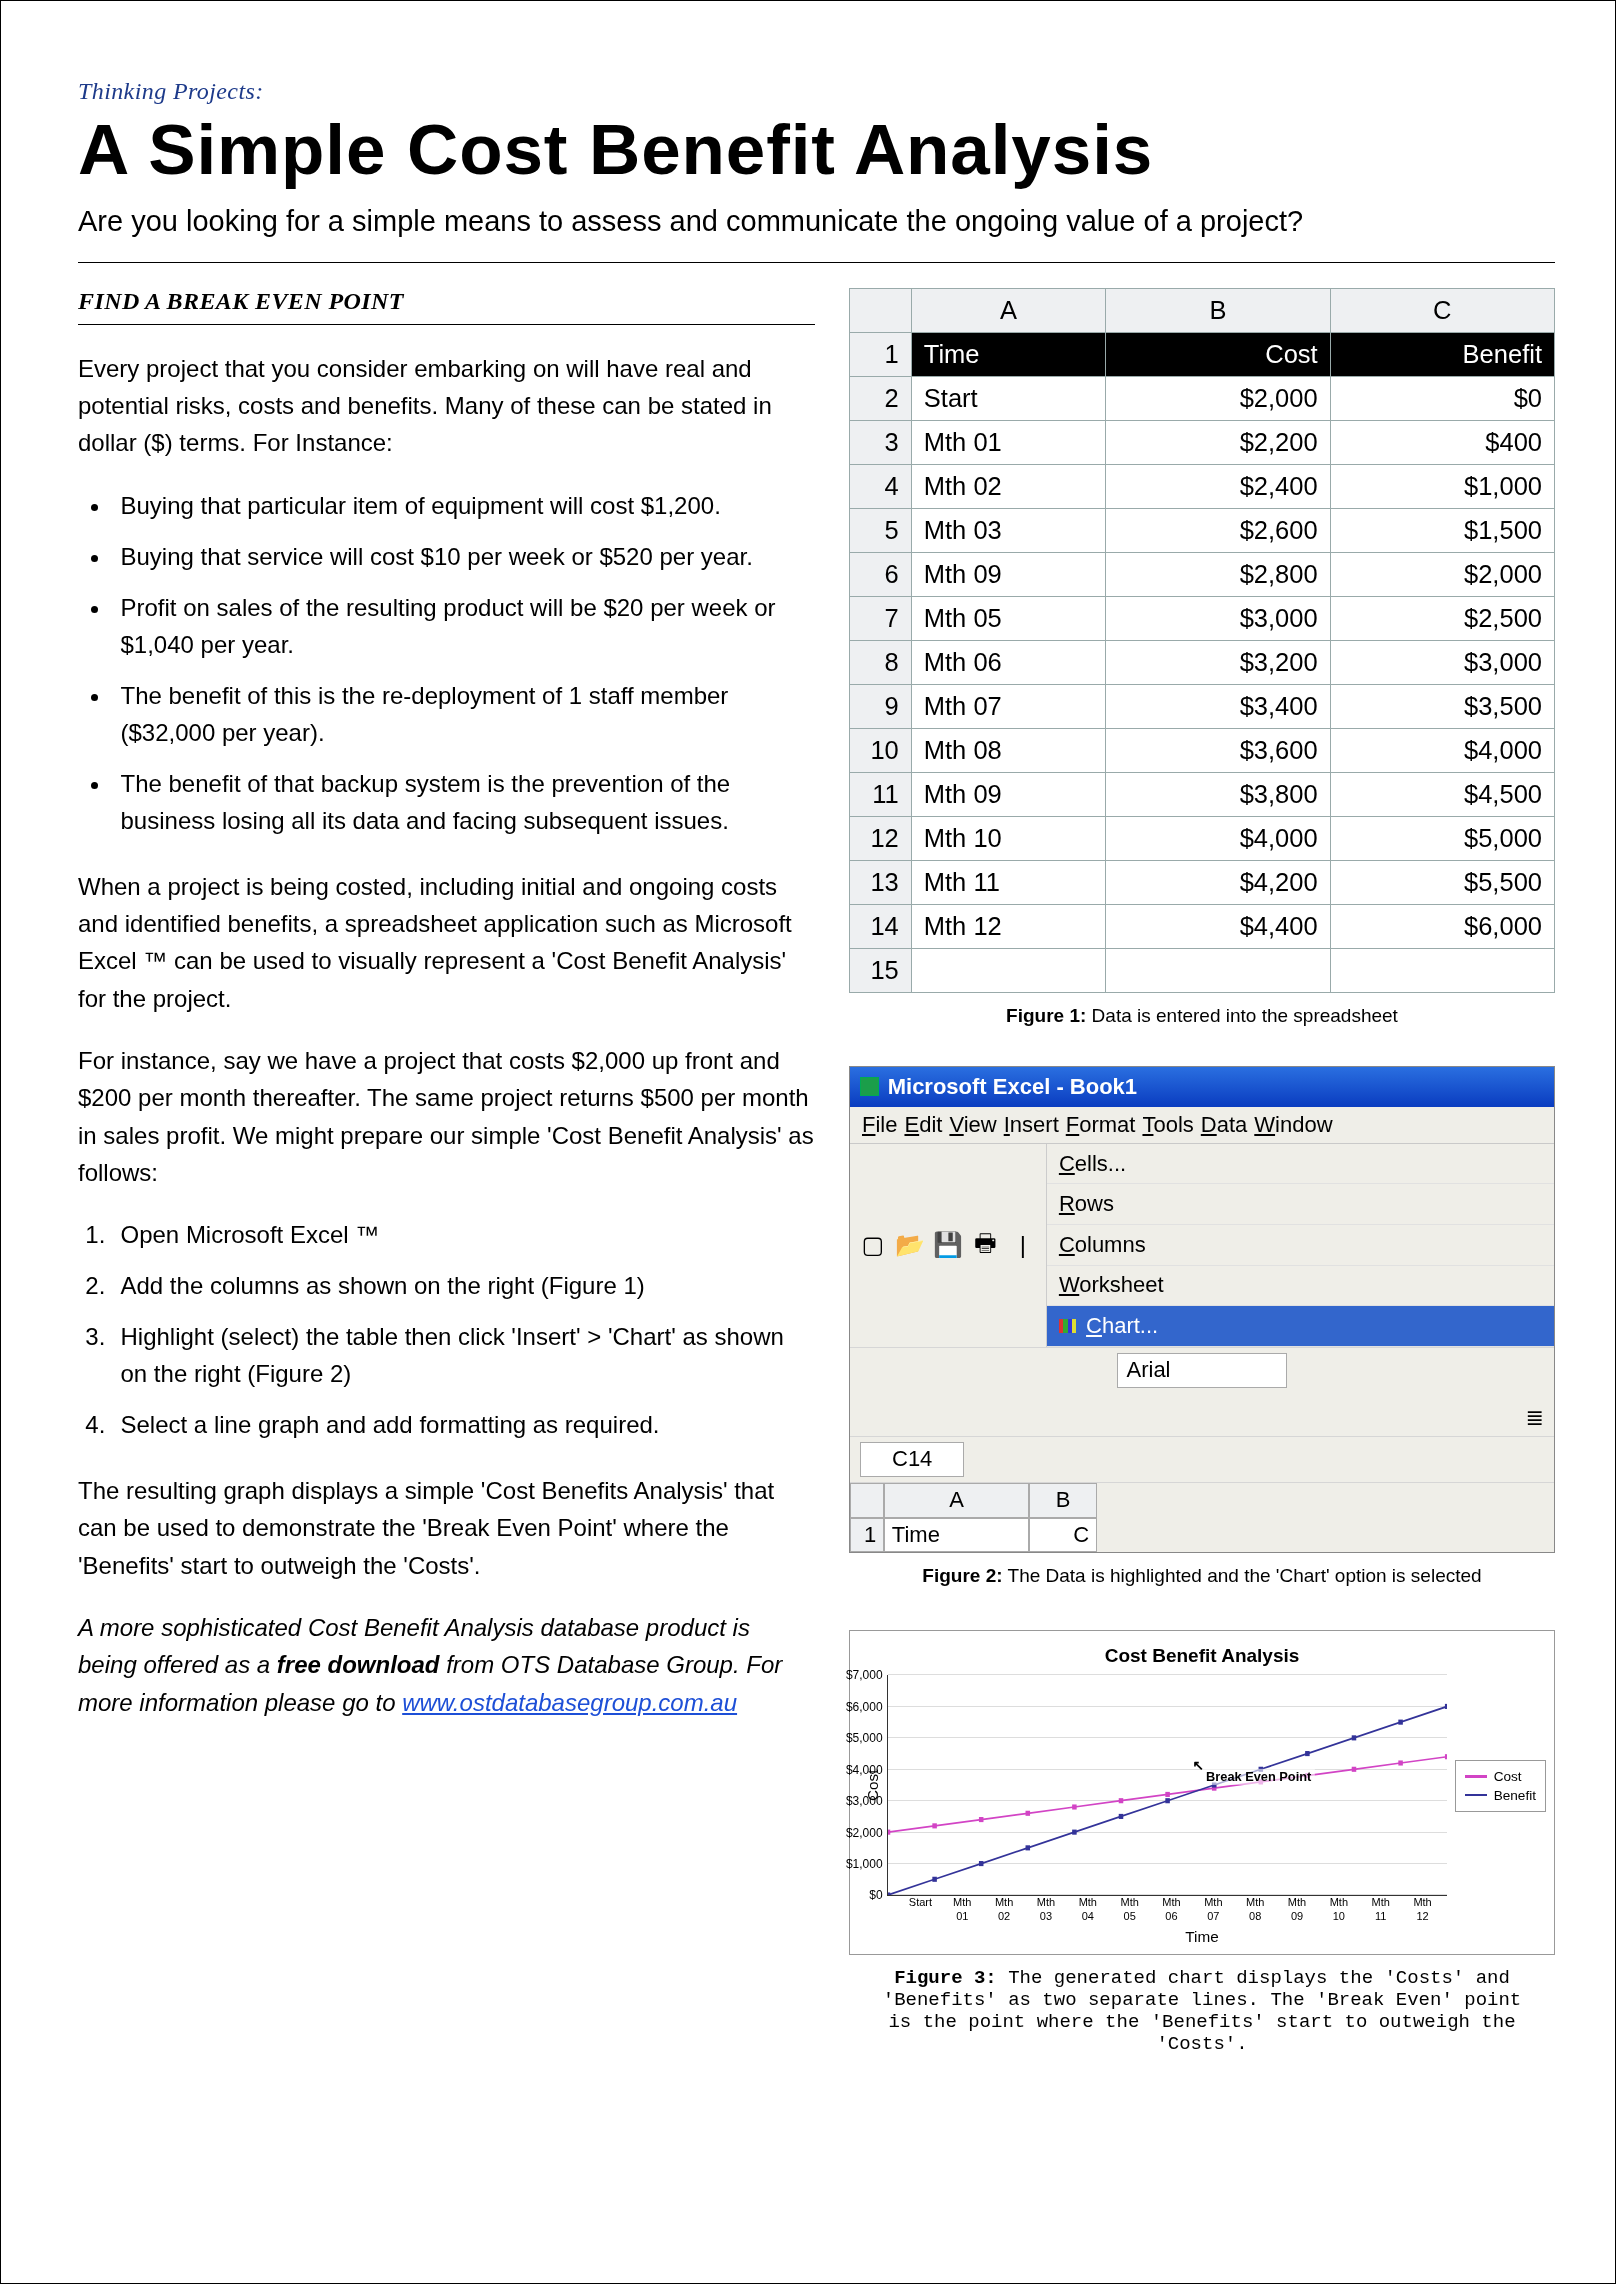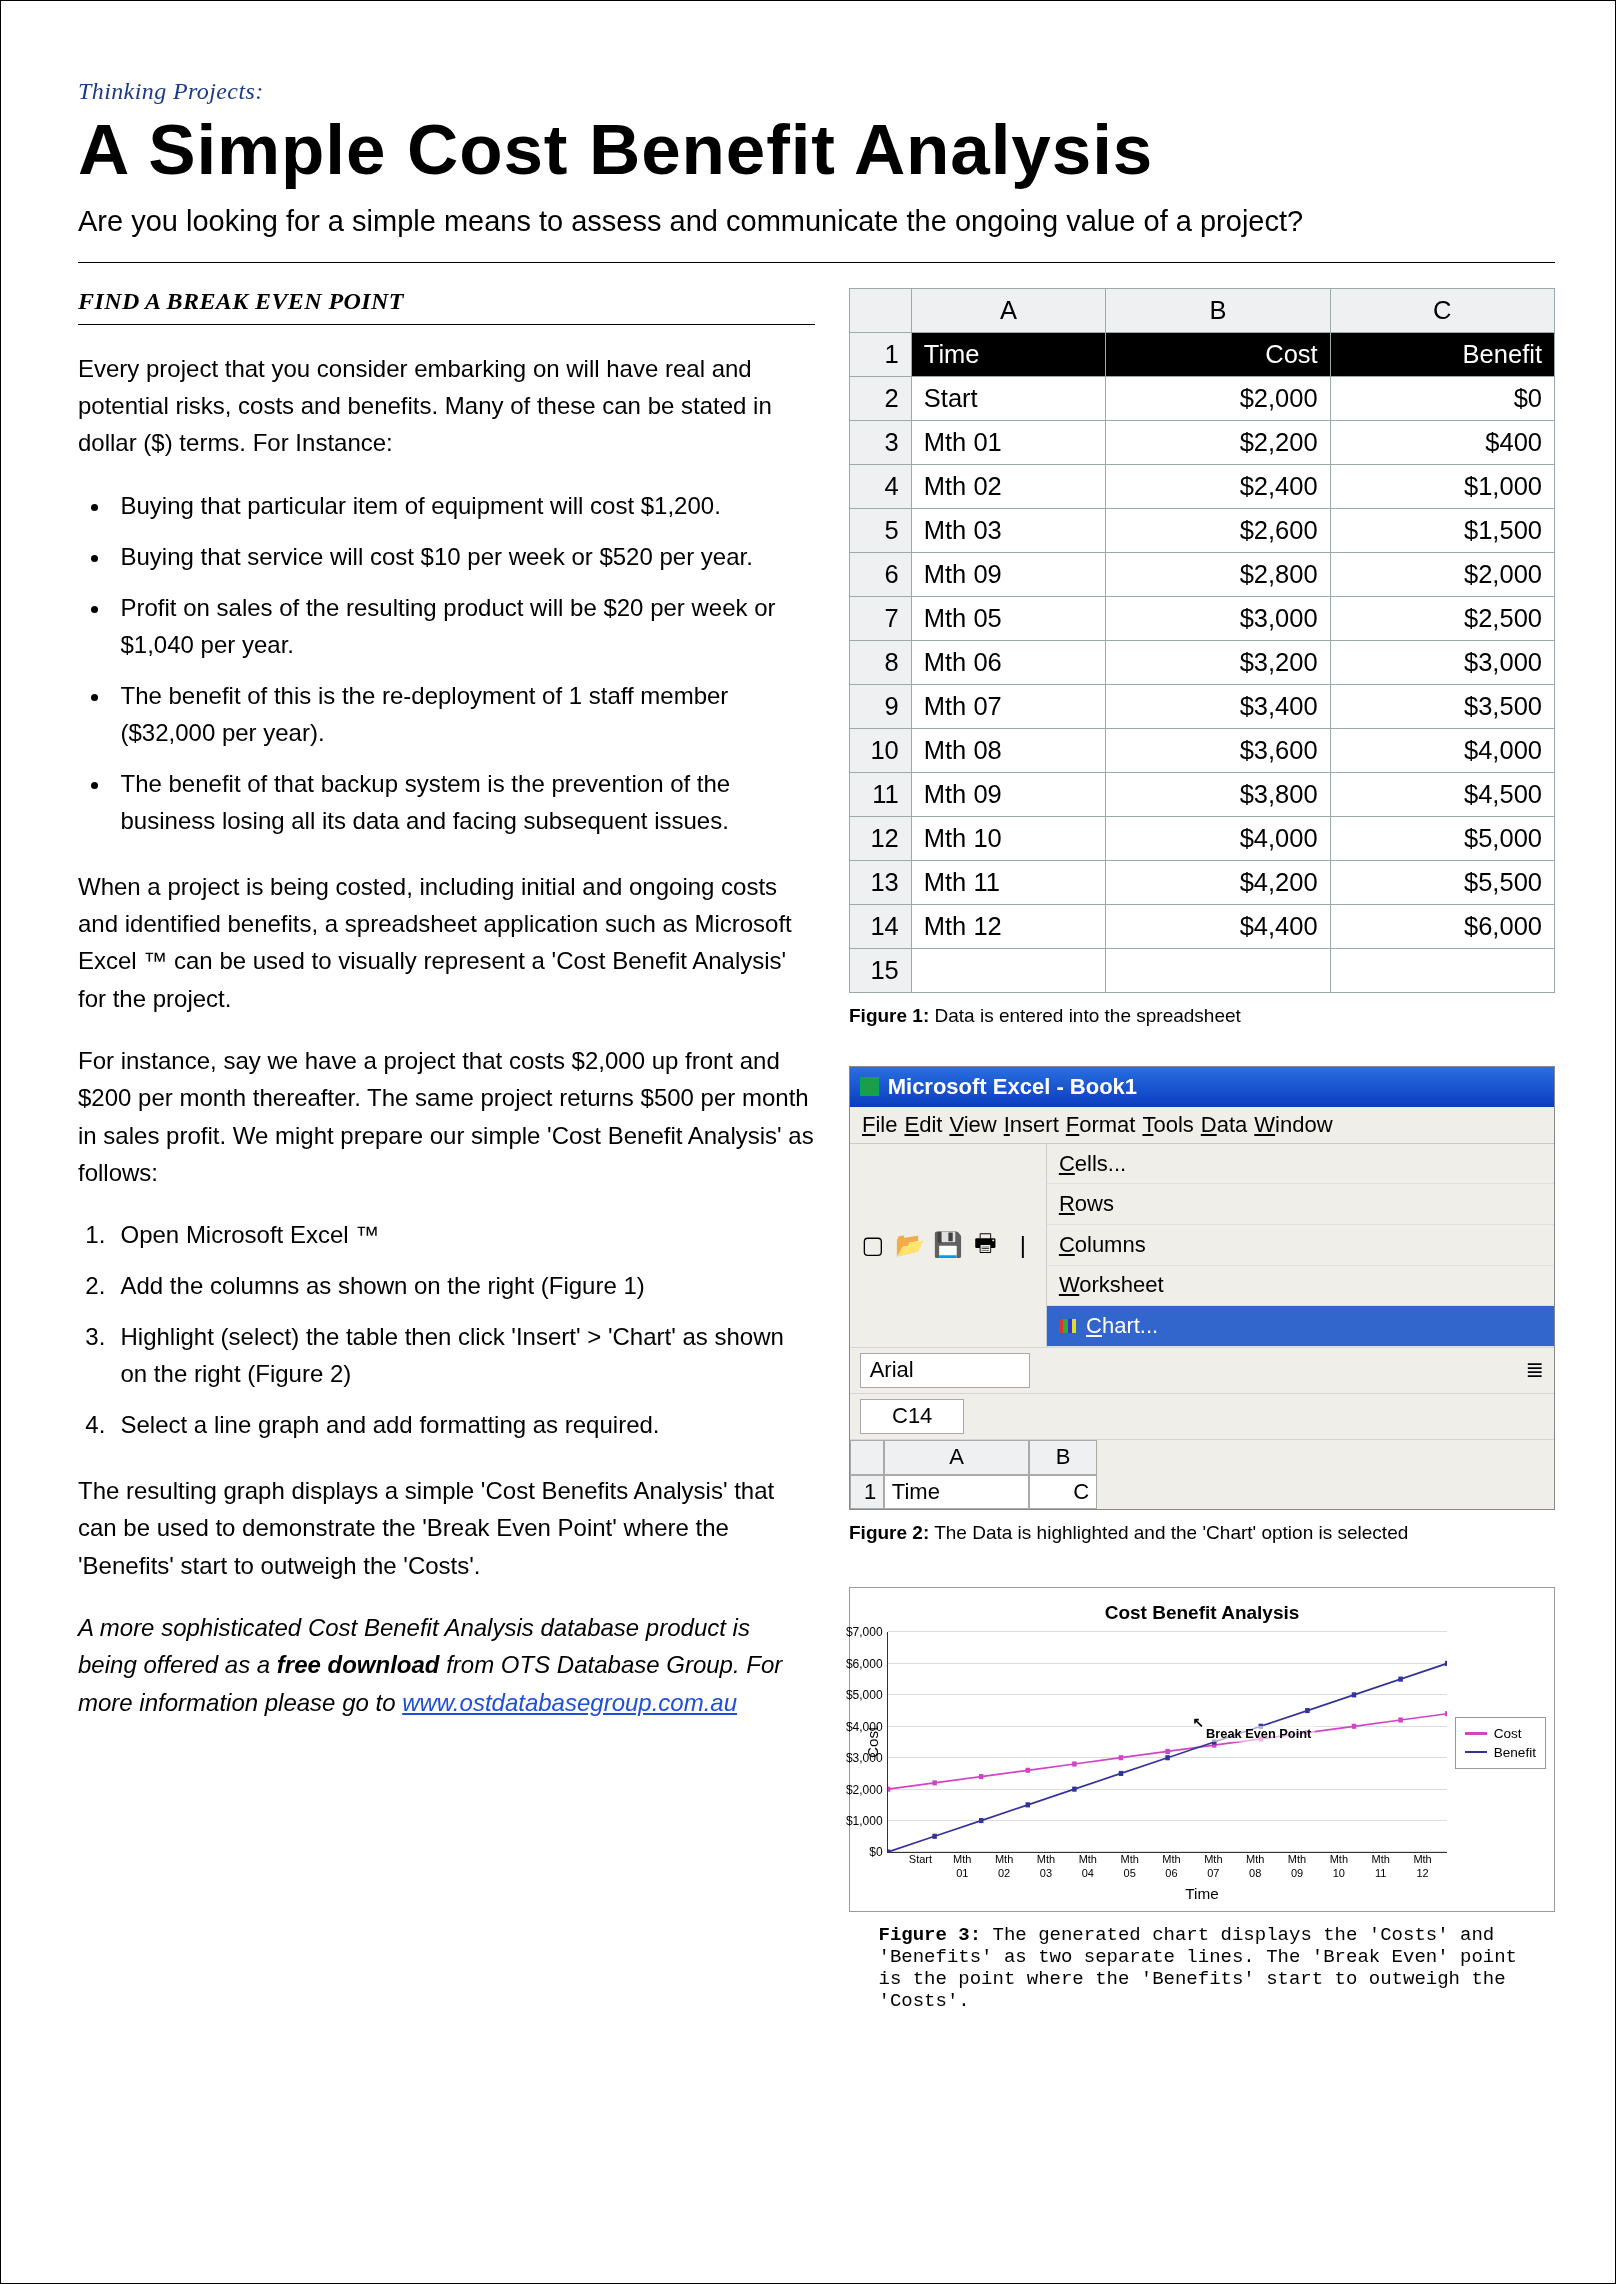--- a/index.html
+++ b/index.html
@@ -27,21 +27,21 @@
   
   .sheet { border: 0.9px solid #888; border-collapse: collapse; width: 100%; font-size: 25.5px; }
   .sheet th, .sheet td { border: 0.9px solid #9aa; padding: 3.4px 12px; height: 44px; }
   .sheet .rownum { width: 54px; text-align: right; background: #eef0f2; color:#000; font-weight: normal; }
   .sheet thead th { background: #eef0f2; font-weight: normal; text-align: center; }
   .sheet thead th.cA { width: 170px; }
   .sheet thead th.cB, .sheet thead th.cC { width: 196px; }
   .sheet tr.headerrow td { background: #000; color:#fff; }
   .sheet td.time { text-align:left; }
   .sheet td.money { text-align:right; }
-  .caption { font-size: 19px; margin-top: 12px; }
+  .caption { text-align:center; font-size: 19px; margin-top: 12px; }
   .caption b { font-weight: bold; }
 
   
   .xl { border:0.9px solid #888; margin-top: 39px; font-size:22px; background:#efeee8; }
   .xl .titlebar { background: linear-gradient(#2a6fe0,#0a3cc0); color:#fff; padding:6.8px 10.2px; font-weight:bold; display:flex; align-items:center; gap:8.5px; }
   .xl .titlebar .xicon { width:19px; height:19px; background:#1b9e4a; display:inline-block; border:0.9px solid #0a5; }
   .xl .menubar { display:flex; gap:7px; padding:5.1px 12px; background:#efeee8; border-bottom:0.9px solid #c9c9c9; }
   .xl .menubar span { }
   .xl .menubar span u{ text-decoration: underline; }
   .xl .row { display:flex; align-items:center; border-bottom:0.9px solid #d6d6d6; }
@@ -263,21 +263,21 @@
               </div>
               <div class="item">
                 <span><u>W</u>orksheet</span>
               </div>
               <div class="item sel">
                 <span class="chartico"></span>
                 <span><u>C</u>hart...</span>
               </div>
             </div>
         </div>
-        <div class="fontrow" style="border-bottom:0.9px solid #d6d6d6;">
+        <div class="fontrow" style="border-bottom:0.9px solid #d6d6d6;flex-direction:column;">
           <div class="fontbox">Arial</div>
           <span style="margin-left:auto;">≣</span>
         </div>
         <div class="cellref" style="border-bottom:0.9px solid #d6d6d6;">
           <div class="cr">C14</div>
         </div>
         <div class="gridhdr">
           <div class="rn"></div>
           <div class="ca">A</div>
           <div class="cb">B</div>

